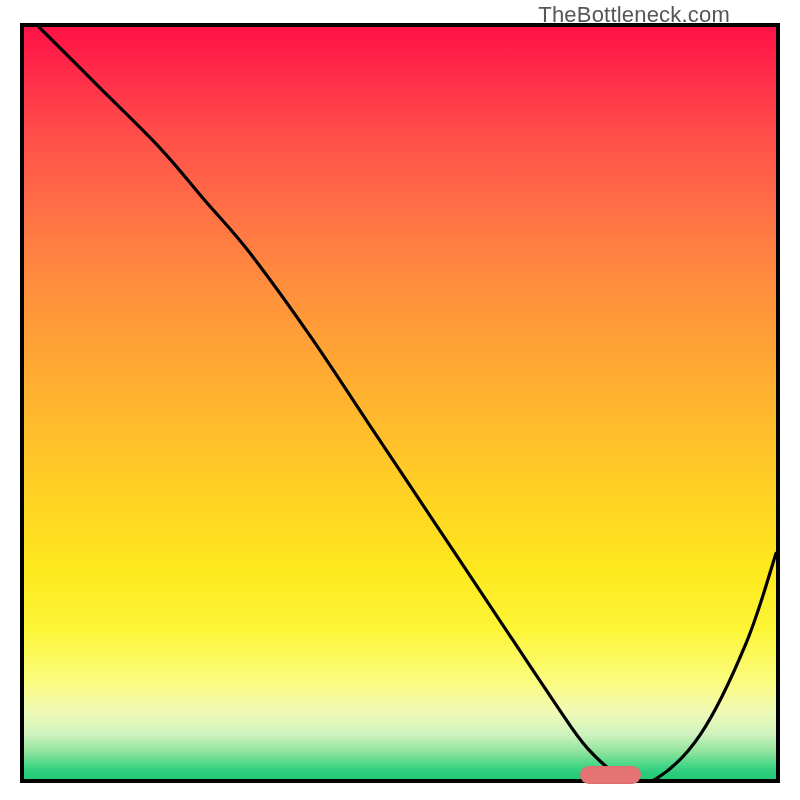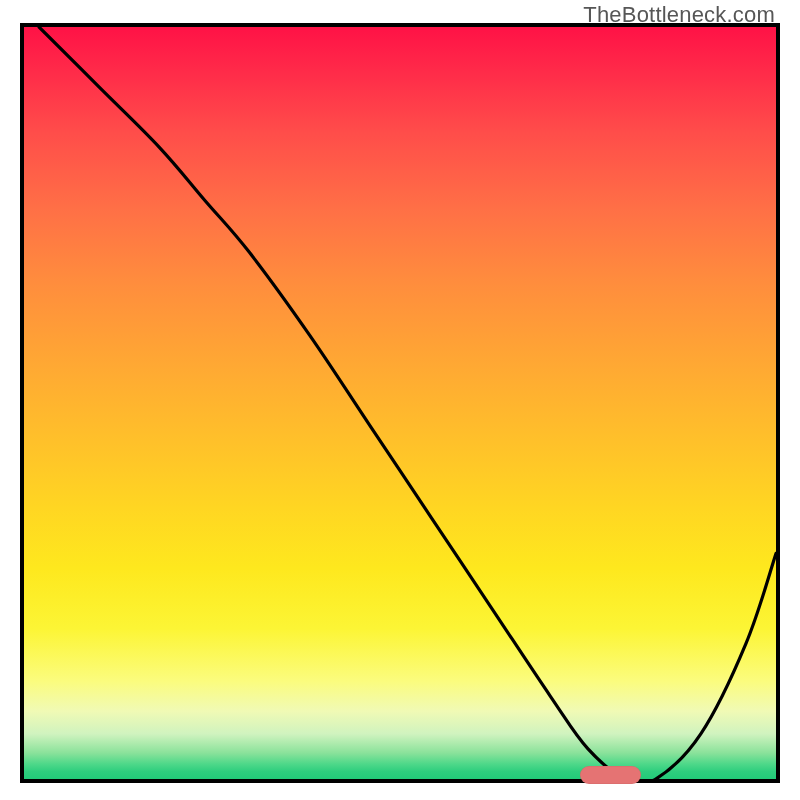--- a/index.html
+++ b/index.html
@@ -7,21 +7,20 @@
     padding: 0;
     width: 800px;
     height: 800px;
     background: #ffffff;
     overflow: hidden;
   }
   .container {
     position: relative;
     width: 748px;
     height: 800px;
-    padding-left: 45px;
   }
   .watermark {
     position: absolute;
     top: 2px;
     right: 18px;
     font-family: Arial, Helvetica, sans-serif;
     font-size: 22px;
     color: #565656;
     font-weight: 400;
     letter-spacing: 0.2px;

